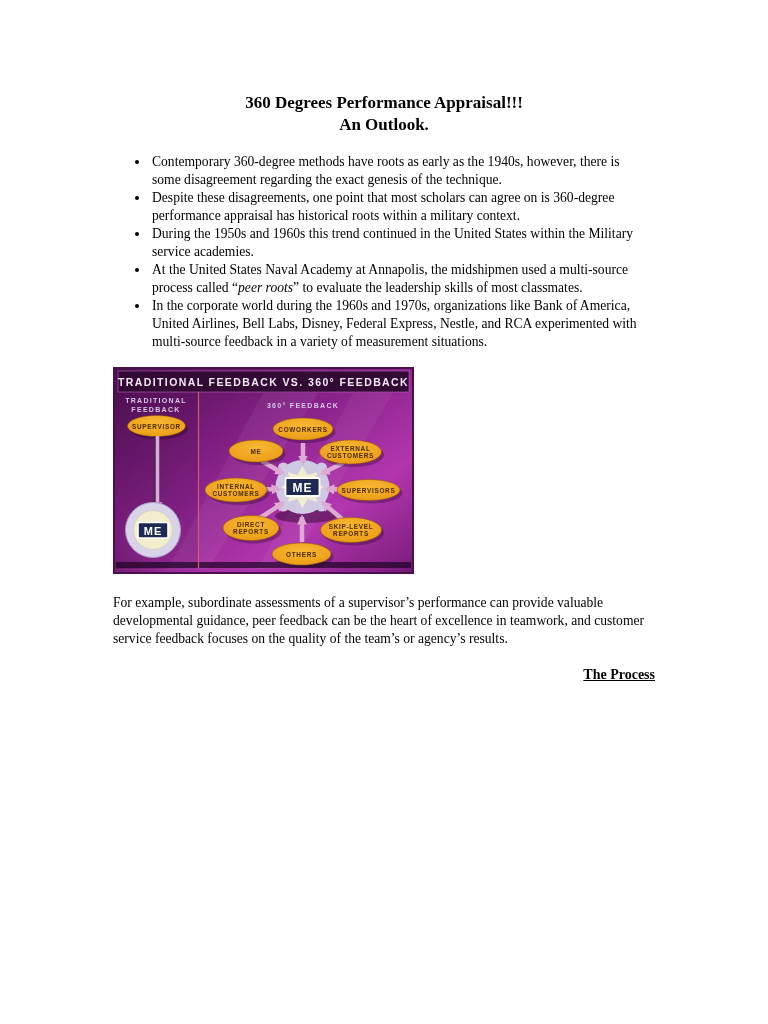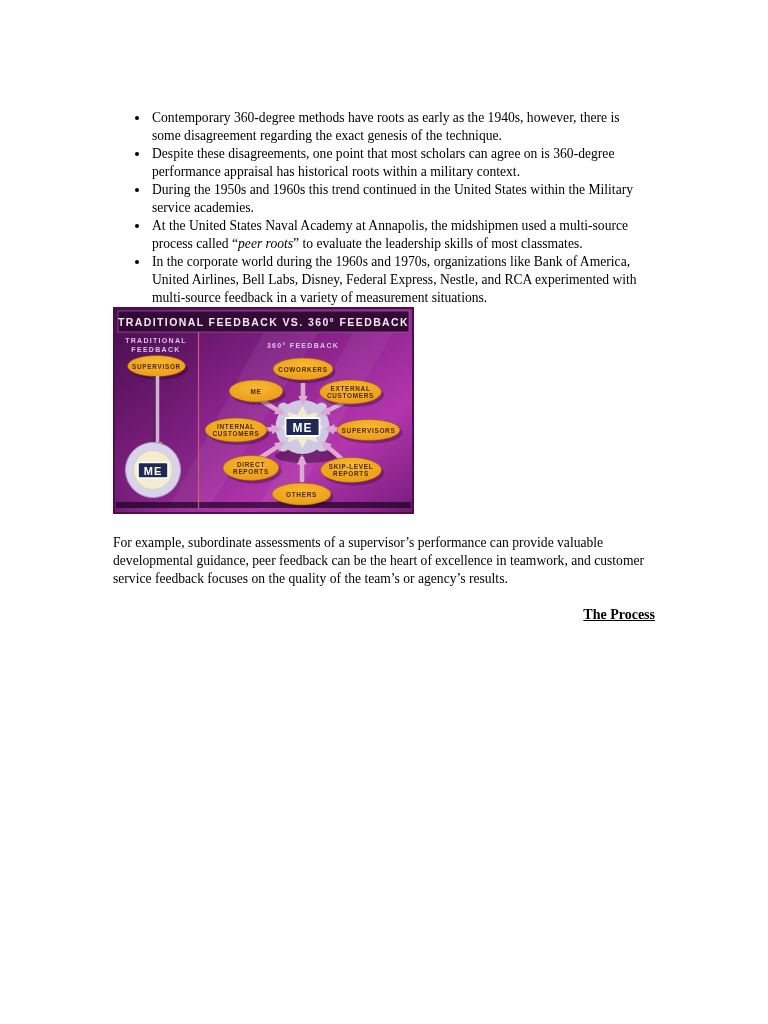--- a/index.html
+++ b/index.html
@@ -35,31 +35,35 @@
     padding: 0 4px 0 37px;
     font-size: 13.6px;
     line-height: 18px;
   }
   ul.bullet-list li { padding-left: 2px; }
   .concept-paragraph {
     margin: 20px 0 0 0;
     font-size: 13.6px;
     line-height: 18px;
   }
-  .figure-wrap { width: 301px; height: 207px; }
+  .figure-wrap { margin-top: 16px; width: 301px; height: 207px; }
   .dg-banner-text { font-family: "Liberation Sans", sans-serif; font-weight: bold; font-size: 10.5px; letter-spacing: 1.4px; fill: #f2eaf0; text-anchor: middle; }
   .dg-panel-label { font-family: "Liberation Sans", sans-serif; font-weight: bold; font-size: 7px; letter-spacing: 1.3px; fill: #d9c6e6; text-anchor: middle; }
   .dg-oval-text  { font-family: "Liberation Sans", sans-serif; font-weight: bold; font-size: 6.4px; letter-spacing: 0.7px; fill: #4b2a02; text-anchor: middle; }
   .dg-me-text    { font-family: "Liberation Sans", sans-serif; font-weight: bold; fill: #ffffff; letter-spacing: 1px; text-anchor: middle; }
 </style>
 </head>
 <body>
 
 <div class="page">
 
+  <div class="doc-title">
+    <div>360 Degrees Performance Appraisal!!!</div>
+    <div>An Outlook.</div>
+  </div>
 
 
   <ul class="bullet-list">
     <li><span>Contemporary 360-degree methods have roots as early as the 1940s, however, there is some disagreement regarding the exact genesis of the technique.</span><i></i><span></span></li>
     <li><span>Despite these disagreements, one point that most scholars can agree on is 360-degree performance appraisal has historical roots within a military context.</span><i></i><span></span></li>
     <li><span>During the 1950s and 1960s this trend continued in the United States within the Military service academies.</span><i></i><span></span></li>
     <li><span>At the United States Naval Academy at Annapolis, the midshipmen used a multi-source process called “</span><i>peer roots</i><span>” to evaluate the leadership skills of most classmates.</span></li>
     <li><span>In the corporate world during the 1960s and 1970s, organizations like Bank of America, United Airlines, Bell Labs, Disney, Federal Express, Nestle, and RCA experimented with multi-source feedback in a variety of measurement situations.</span><i></i><span></span></li>
   </ul>
 

